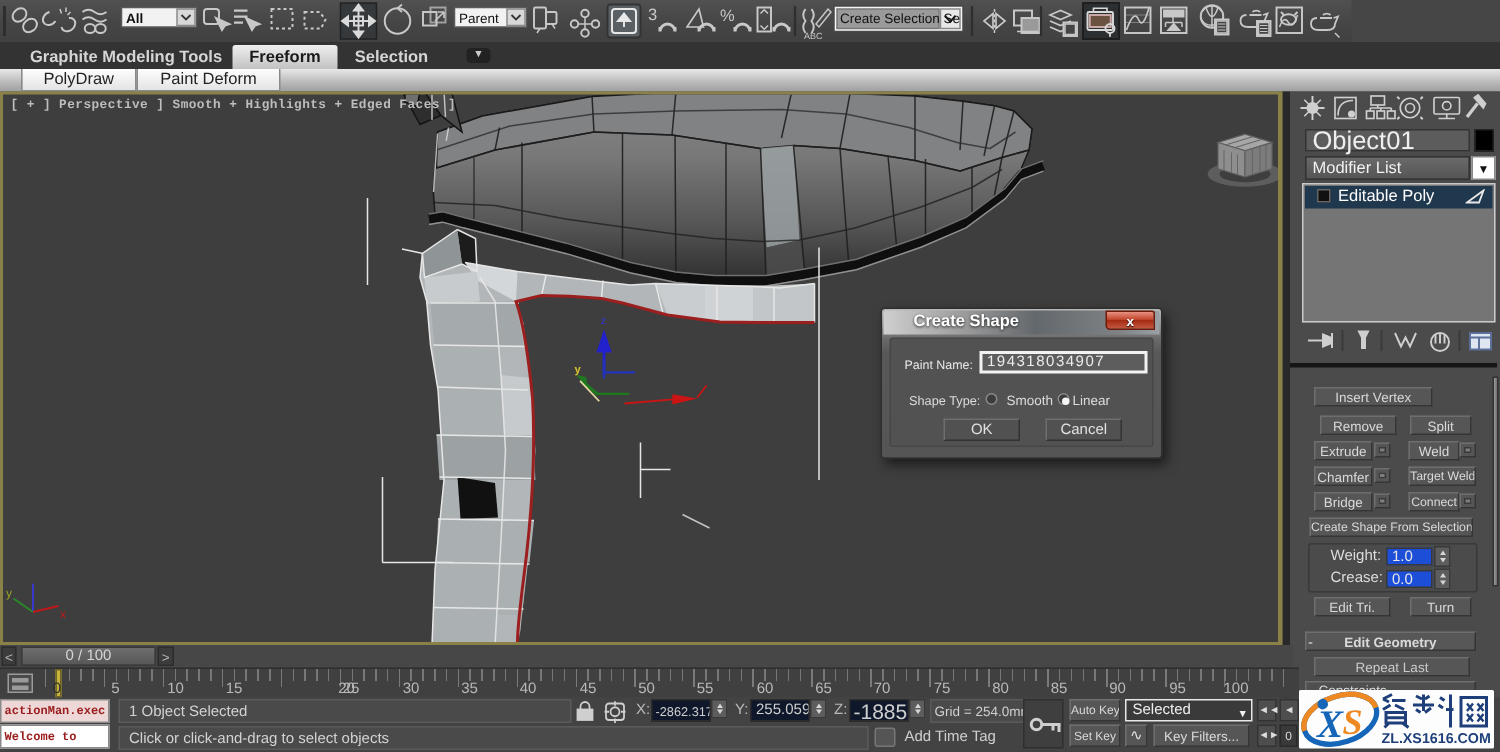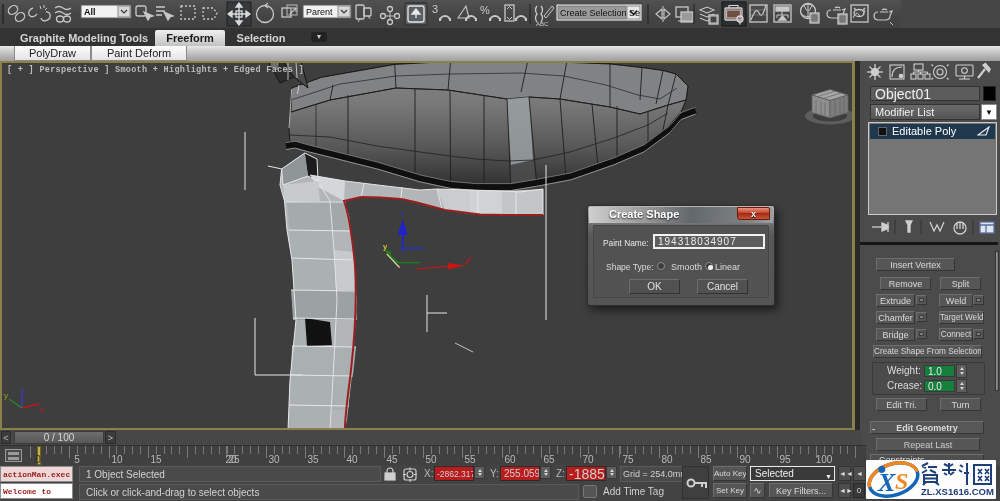--- a/index.html
+++ b/index.html
@@ -39,28 +39,28 @@
 .opt{position:absolute;width:11px;height:10px;background:#565656;
   border:1px solid;border-color:#6e6e6e #353535 #353535 #6e6e6e;}
 .opt:after{content:"";position:absolute;left:2px;top:2px;right:2px;bottom:2px;
   background:#7d7d7d;border:1px solid #3a3a3a;}
 .spin{position:absolute;width:11px;height:14px;background:#5d5d5d;
   border:1px solid #393939;}
 .spin:before{content:"";position:absolute;left:2.5px;top:2px;
   border:2.5px solid transparent;border-bottom:3.5px solid #d6d6d6;border-top:none;}
 .spin:after{content:"";position:absolute;left:2.5px;bottom:2px;
   border:2.5px solid transparent;border-top:3.5px solid #d6d6d6;border-bottom:none;}
-.nfield{position:absolute;background:#15803d;border:1px solid #383838;
+.nfield{position:absolute;background:#1d4ed8;border:1px solid #383838;
   color:#e6e6e6;font-size:10px;padding-left:3px;}
 
 #trackrow{left:0;top:430px;width:862px;height:15px;background:#474747;}
 #ruler{left:0;top:445px;width:866px;height:20px;background:#404040;
   border-top:1px solid #2f2f2f;}
 #statusbar{left:0;top:465px;width:1000px;height:36px;background:#434343;}
-.sfield{position:absolute;background:#b91c1c;border:1px solid #2c2c2c;
+.sfield{position:absolute;background:#0f172a;border:1px solid #2c2c2c;
   color:#cfcfcf;font-size:10px;white-space:nowrap;overflow:hidden;}
 .tlabel{position:absolute;color:#b9b9b9;font-size:10px;}
 </style>
 </head>
 <body>
 <div id="stage">
 
   <div id="toolbar" class="abs">
   <svg width="1000" height="28">
     <g stroke="#c8c8c8" fill="none" stroke-width="1.3">
@@ -439,21 +439,21 @@
             <line x1="99" y1="18" x2="110" y2="18"></line>
             <line x1="104.5" y1="15" x2="104.5" y2="18"></line>
           </g>
         <g>
             <path d="M129 12 L122 4 L125.5 1.5 L131 8 Z" fill="#cfcfcf" stroke="none"></path>
             <line x1="125" y1="8" x2="118" y2="17" stroke-width="2.2"></line>
           </g>
       </g>
     </svg>
 
-    <div style="position:absolute;left:10px;top:25px;width:110px;height:15px;background:#5c5c5c;border:1px solid #333;color:#efefef;font-size:14px;line-height:14px;padding-left:4px;">Object01</div>
+    <div style="position:absolute;left:10px;top:25px;width:110px;height:15px;background:#5c5c5c;border:1px solid #333;color:#efefef;font-size:17px;line-height:14px;padding-left:4px;">Object01</div>
     <div style="position:absolute;left:123px;top:25px;width:13px;height:15px;background:#000;border:1px solid #222;"></div>
 
     <div style="position:absolute;left:10px;top:43px;width:110px;height:16px;background:linear-gradient(#6a6a6a,#555);border:1px solid #333;color:#f2f2f2;font-size:11px;line-height:15px;padding-left:4px;">Modifier List</div>
     <div style="position:absolute;left:121px;top:43px;width:16px;height:16px;background:#fff;border:1px solid #888;color:#111;text-align:center;font-size:8px;line-height:16px;">▼</div>
 
     <div style="position:absolute;left:8px;top:61px;width:129px;height:93px;background:#757575;border:1px solid #c9c9c9;">
       <div style="position:absolute;left:1px;top:1px;right:1px;height:15px;background:#20384e;color:#fff;font-size:11px;line-height:15px;">
         <span style="display:inline-block;width:9px;height:9px;background:#111;border:1px solid #666;margin:0 5px 0 8px;vertical-align:-1px;"></span>Editable Poly
         <svg width="14" height="11" style="position:absolute;right:4px;top:2px;">
             <path d="M1 9 L12 1 L9 9 Z" fill="none" stroke="#e8e8e8" stroke-width="1.2"></path>

